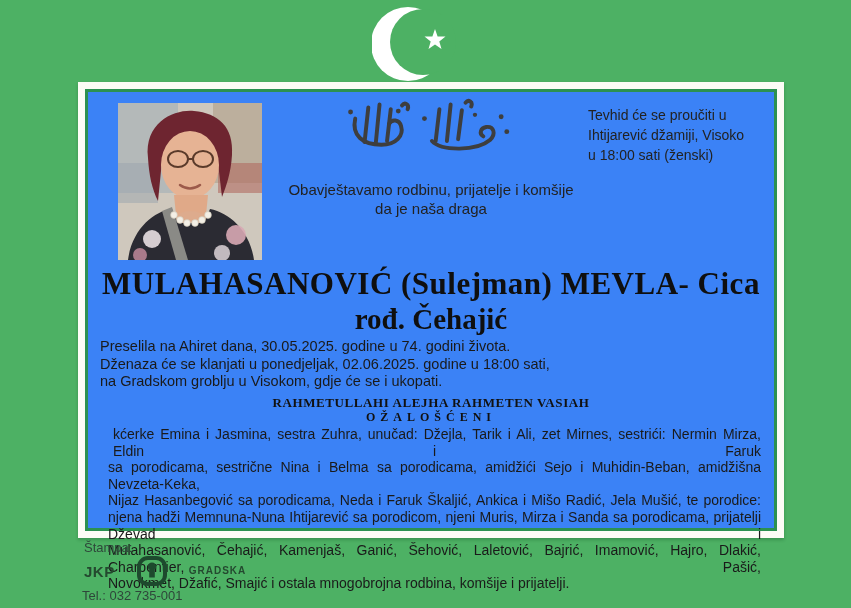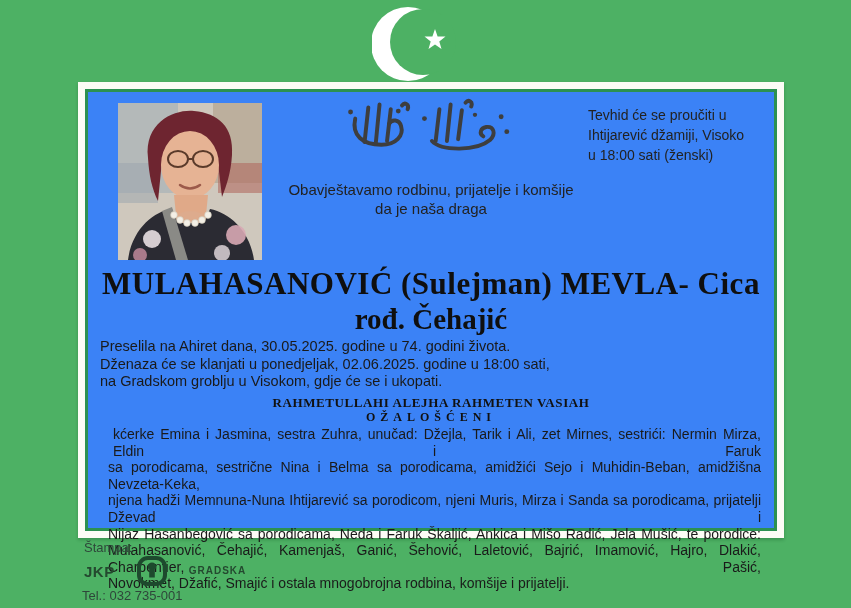--- a/index.html
+++ b/index.html
@@ -154,22 +154,22 @@
         <div>Dženaza će se klanjati u ponedjeljak, 02.06.2025. godine u 18:00 sati,</div>
         <div>na Gradskom groblju u Visokom, gdje će se i ukopati.</div>
       </div>
 
       <div class="prayer">RAHMETULLAHI ALEJHA RAHMETEN VASIAH</div>
       <div class="mourn-head">OŽALOŠĆENI</div>
 
       <div class="mourners">
         <div class="m-line m-first">kćerke Emina i Jasmina, sestra Zuhra, unučad: Džejla, Tarik i Ali, zet Mirnes, sestrići: Nermin Mirza, Eldin i Faruk</div>
         <div class="m-line">sa porodicama, sestrične Nina i Belma sa porodicama, amidžići Sejo i Muhidin-Beban, amidžišna Nevzeta-Keka,</div>
+        <div class="m-line">Nijaz Hasanbegović sa porodicama, Neda i Faruk Škaljić, Ankica i Mišo Radić, Jela Mušić, te porodice:</div>
         <div class="m-line">njena hadži Memnuna-Nuna Ihtijarević sa porodicom, njeni Muris, Mirza i Sanda sa porodicama, prijatelji Dževad i</div>
-        <div class="m-line">Nijaz Hasanbegović sa porodicama, Neda i Faruk Škaljić, Ankica i Mišo Radić, Jela Mušić, te porodice:</div>
         <div class="m-line">Mulahasanović, Čehajić, Kamenjaš, Ganić, Šehović, Laletović, Bajrić, Imamović, Hajro, Dlakić, Charpentier, Pašić,</div>
         <div class="m-line m-last">Novokmet, Džafić, Smajić i ostala mnogobrojna rodbina, komšije i prijatelji.</div>
       </div>
 
     </div>
   </div>
 
   <div class="stampa">Štampa:</div>
 
   <div class="logo-row">

